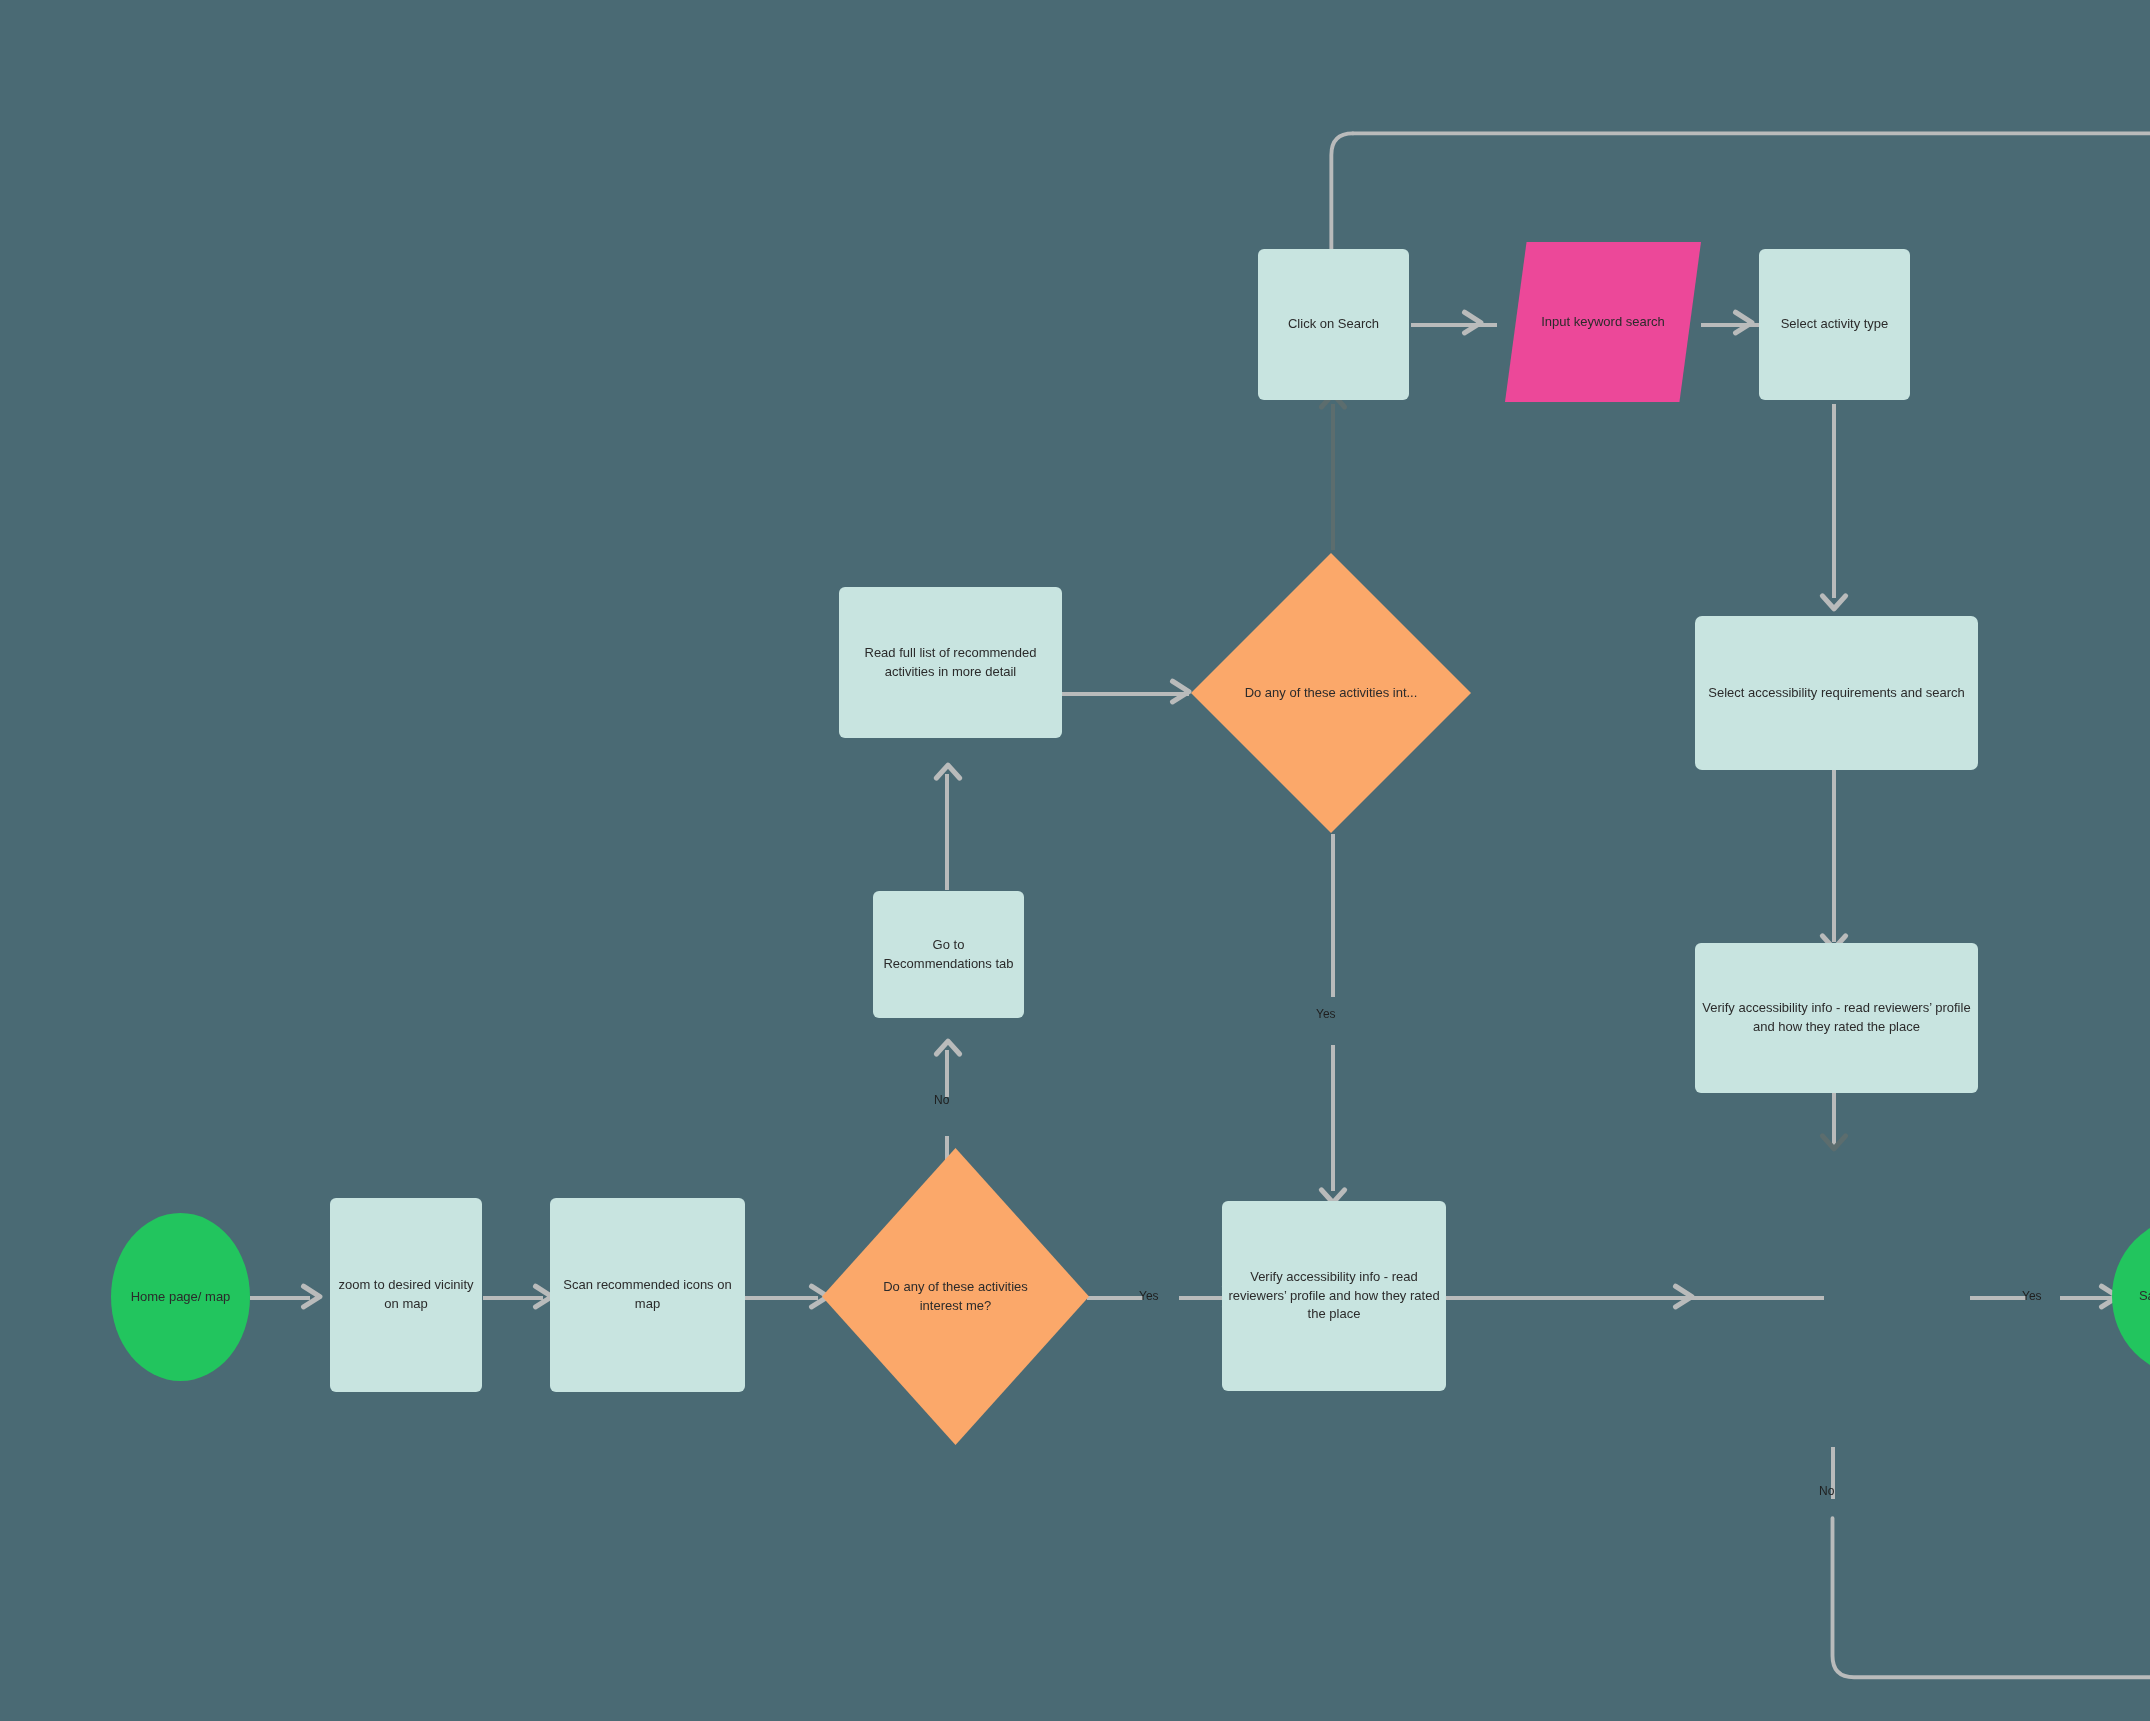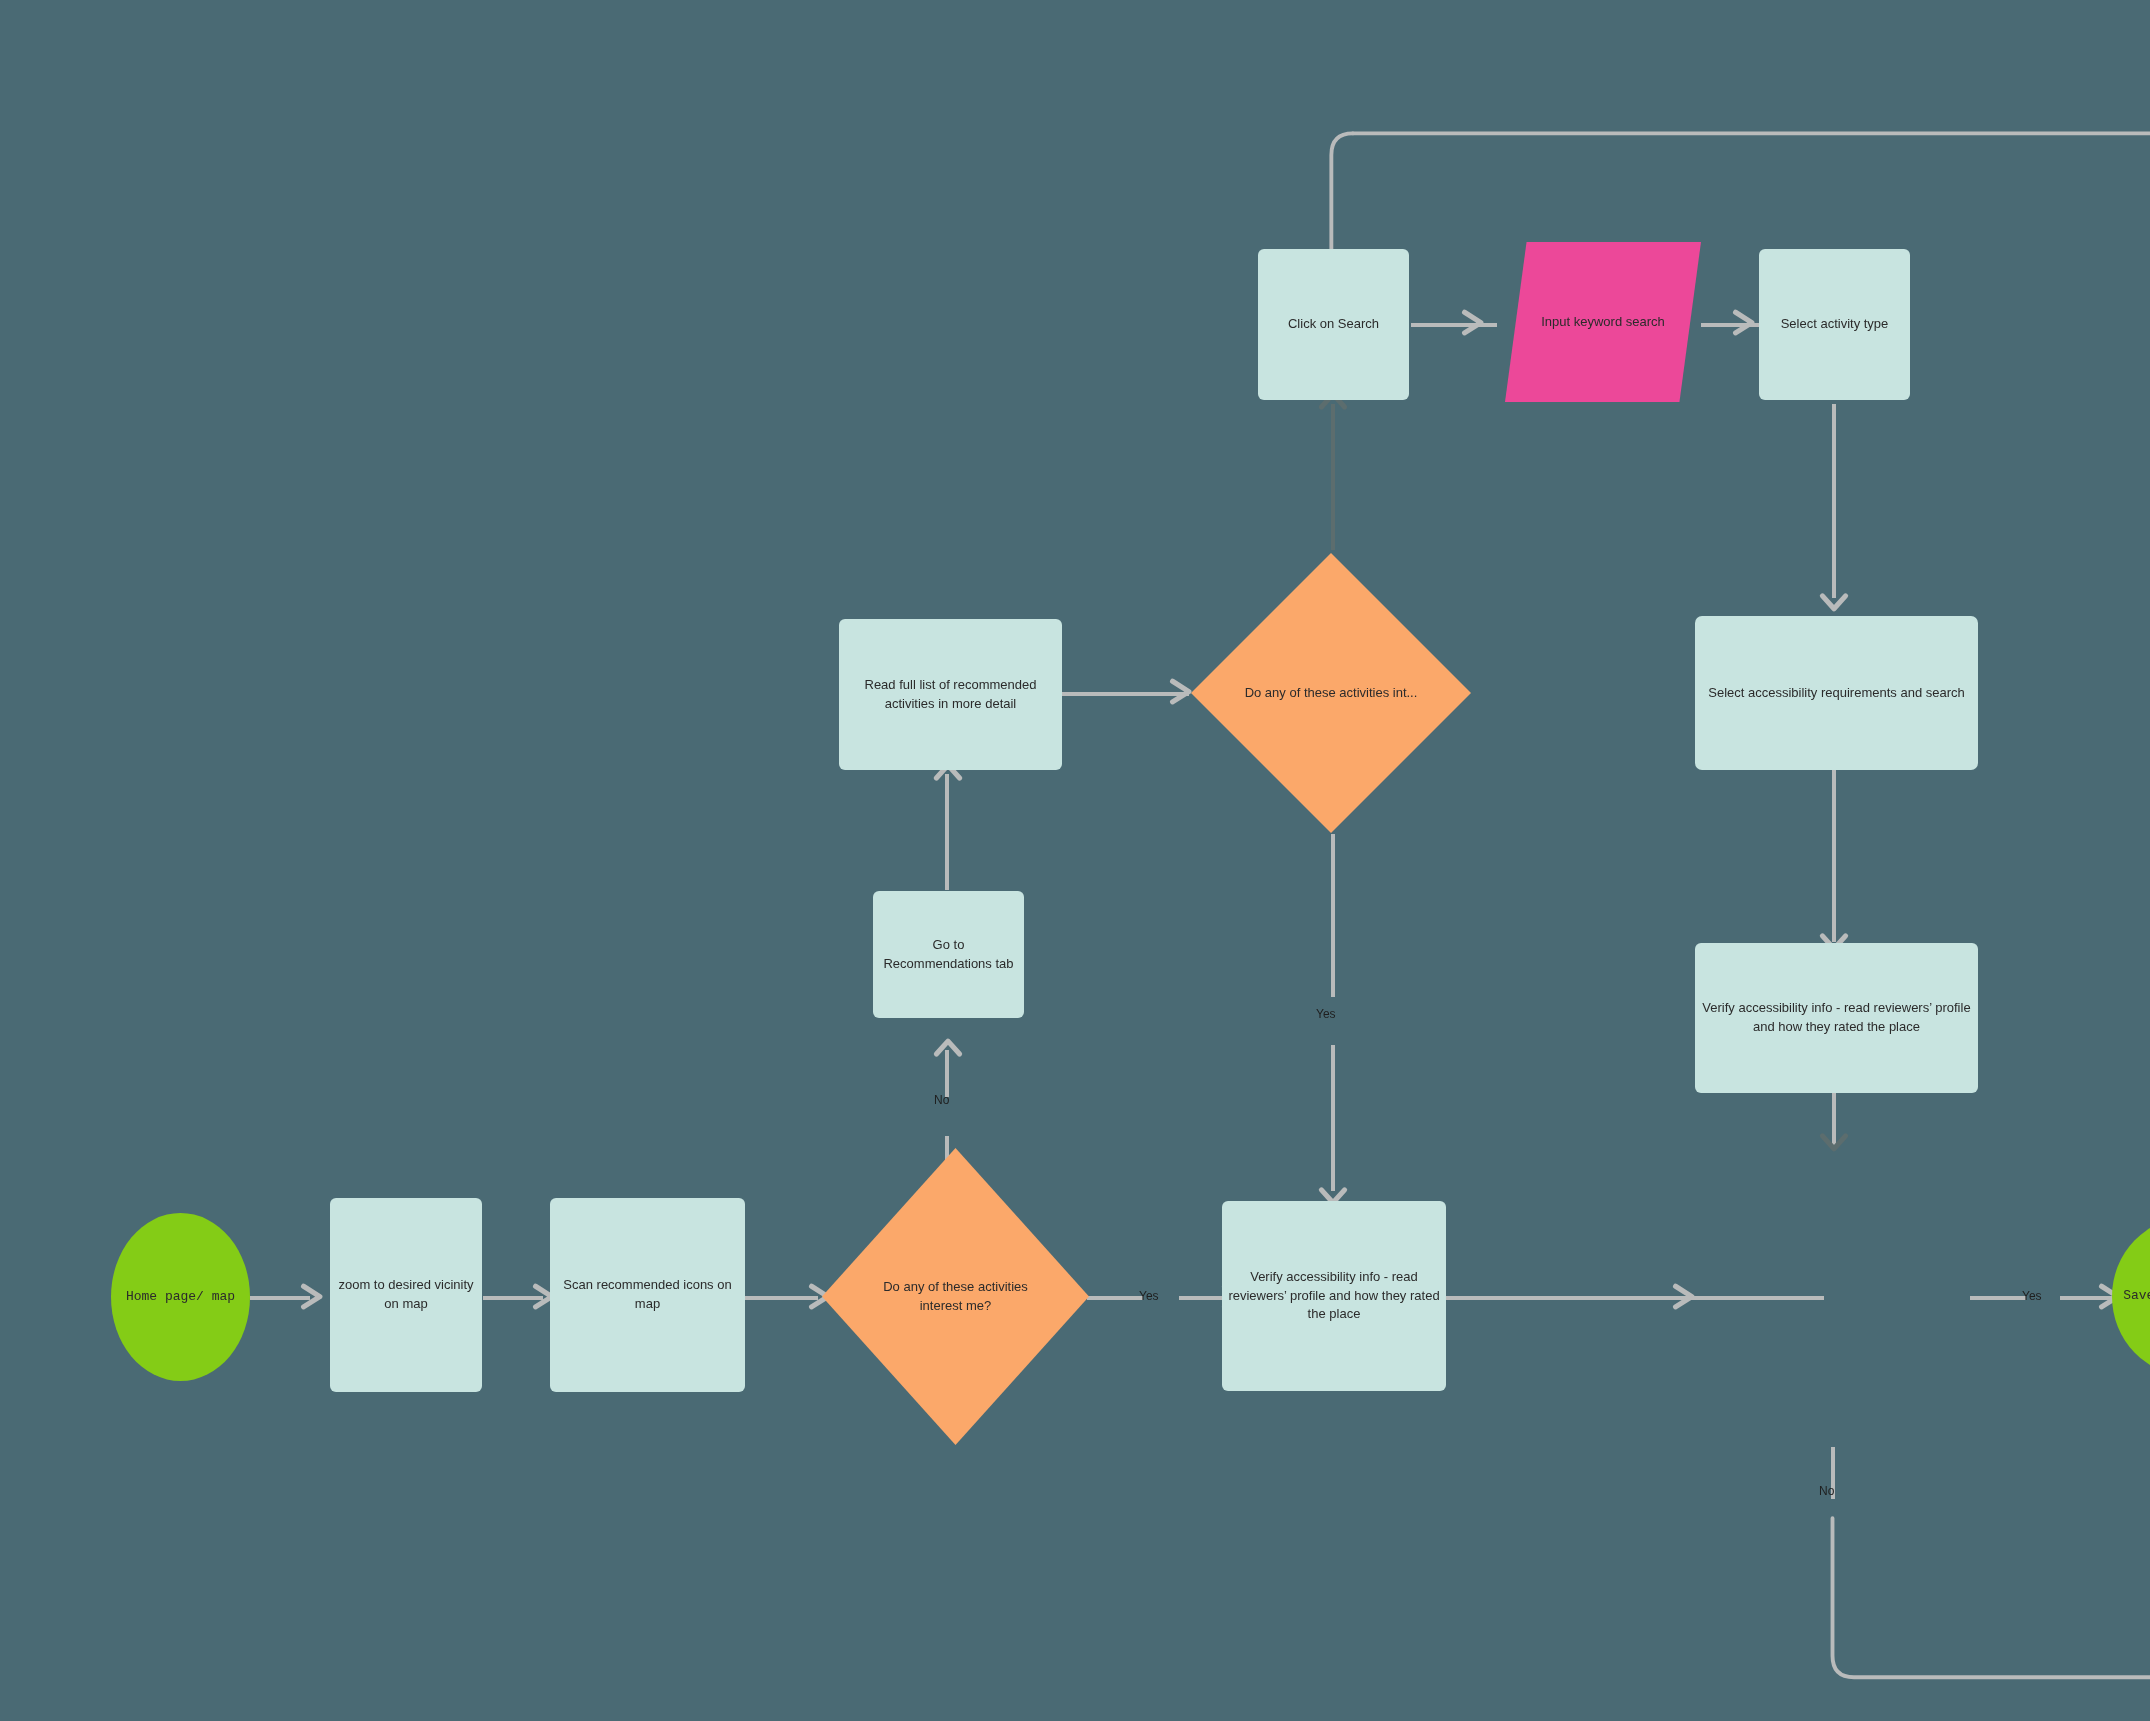--- a/index.html
+++ b/index.html
@@ -32,23 +32,22 @@
     width: 100%;
     padding: 0 4px;
     box-sizing: border-box;
   }
   
   .shape-process {
     background: #C8E4E0;
     border-radius: 6px;
   }
   .shape-terminal {
-    background: #84cc16;
+    background: #22c55e;
     border-radius: 50%;
-    font-family: Liberation Mono, monospace;
   }
   .shape-decision {
     background: transparent;
   }
   .shape-decision .diamond-bg {
     position: absolute;
     inset: 0;
     background: #FBA86A;
     clip-path: polygon(50% 0%, 100% 50%, 50% 100%, 0% 50%);
     z-index: -1;
@@ -247,21 +246,21 @@
 
 
   <div class="node shape-terminal" style="left:2112px; top:1217px; width:155px; height:159px; font-size:13px;">
     <span class="txt">Save to Favorites</span>
   </div>
 
   <div class="node shape-process" style="left:873px; top:891px; width:151px; height:127px; font-size:13px;">
     <span class="txt">Go to Recommendations tab</span>
   </div>
 
-  <div class="node shape-process" style="left:839px; top:619px; width:223px; height:151px; font-size:13px;">
+  <div class="node shape-process" style="left:839px; top:587px; width:223px; height:151px; font-size:13px;">
     <span class="txt">Read full list of recommended activities in more detail</span>
   </div>
 
   <div class="node shape-decision" style="left:1191px; top:553px; width:280px; height:280px; font-size:13px;">
     <div class="diamond-bg"></div>
     <span class="txt" style="padding:0 47px;">Do any of these activities int...</span>
   </div>
 
   <div class="node shape-process" style="left:1258px; top:249px; width:151px; height:151px; font-size:13px;">
     <span class="txt">Click on Search</span>

